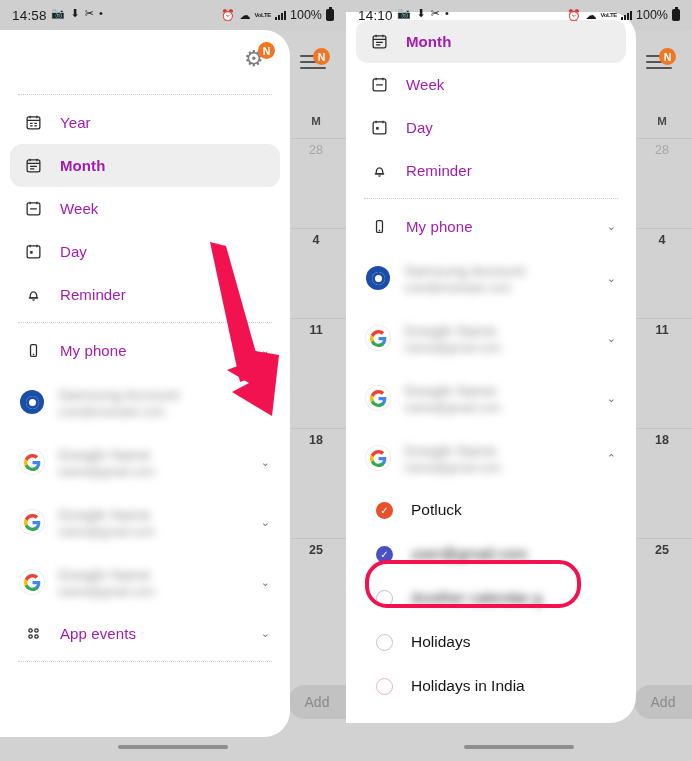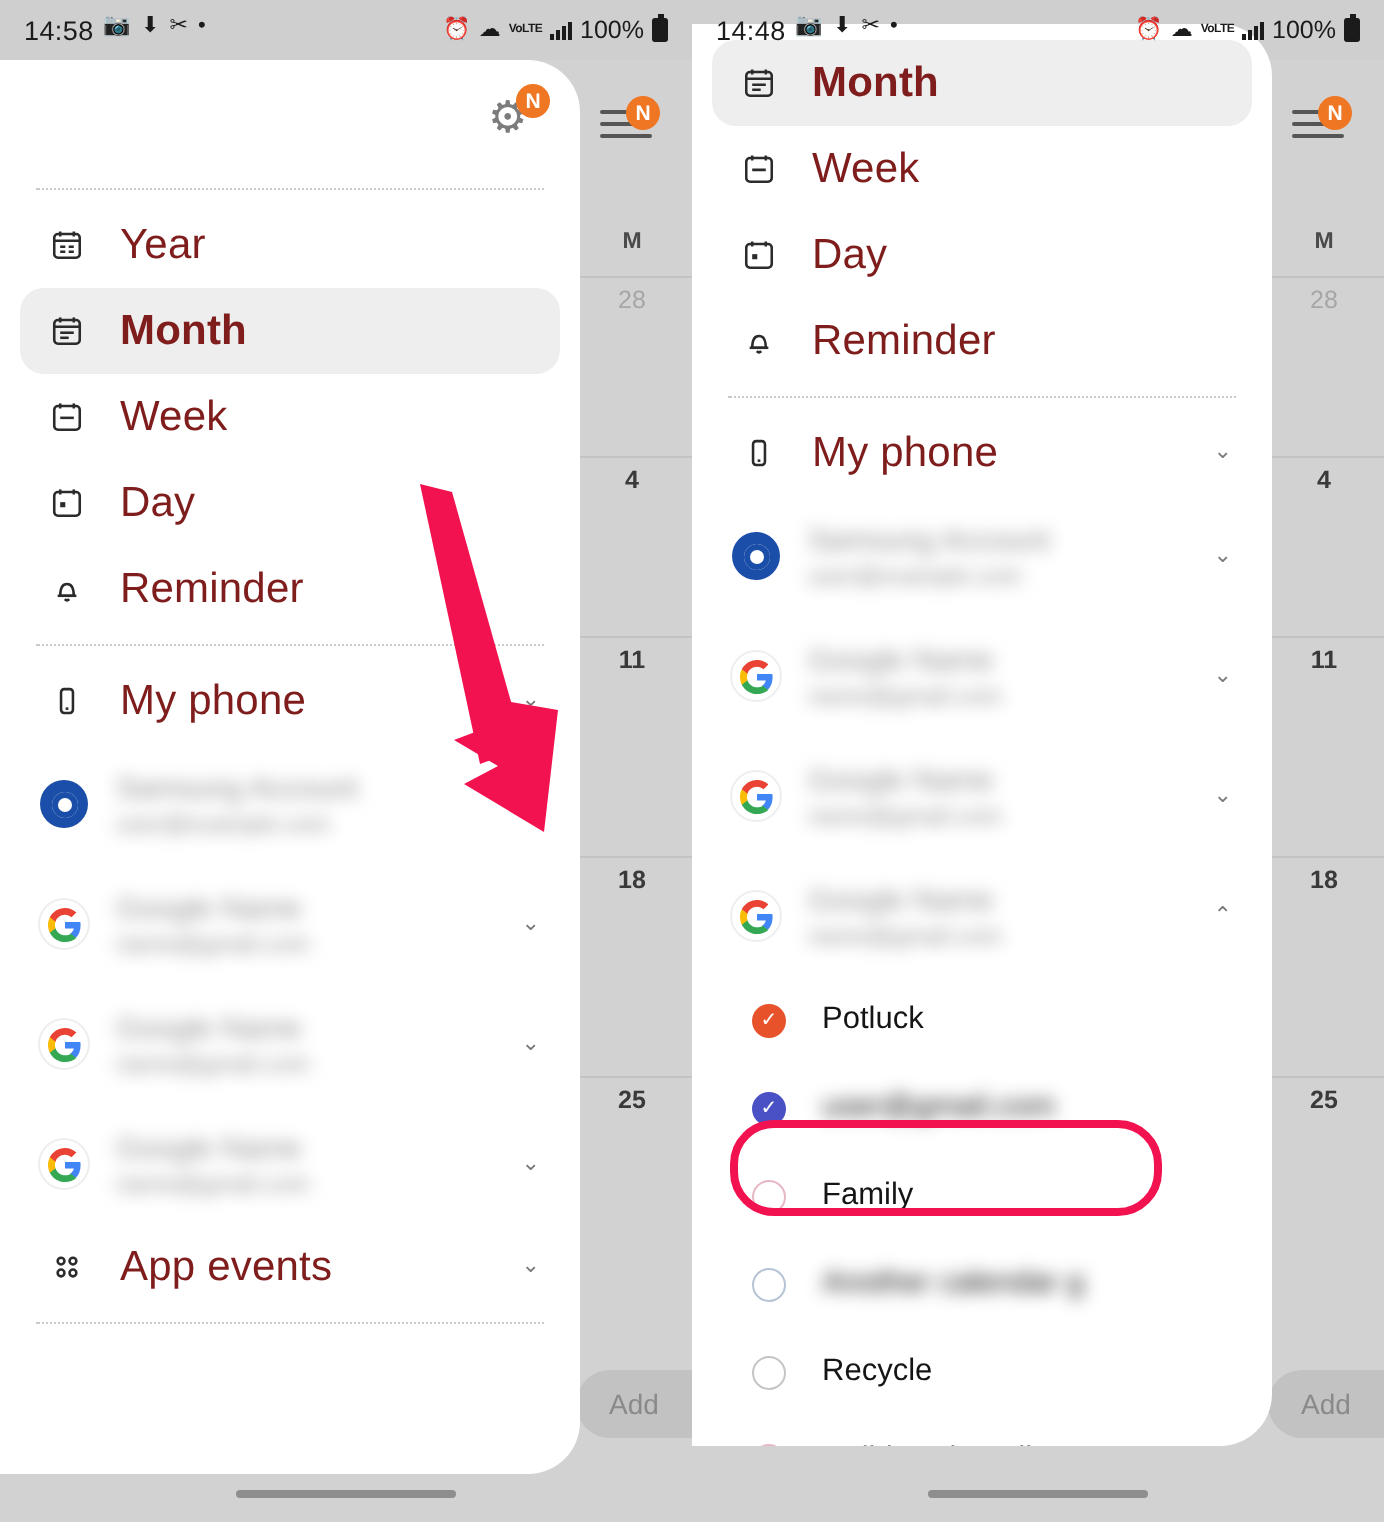--- a/index.html
+++ b/index.html
@@ -119,21 +119,21 @@
     display: flex; align-items: center;
     height: 43px; margin: 0 10px; padding: 0 10px;
     border-radius: 12px; position: relative;
   }
   .row.selected { background: #eeeeee; }
   .row .ico {
     width: 26px; min-width: 26px; display: flex; align-items: center; justify-content: center;
     color: #333; font-size: 16px;
   }
   .row .label {
-    margin-left: 14px; font-size: 21px; color: #7f1d1d; letter-spacing: .1px;
+    margin-left: 14px; font-size: 15px; color: #a21caf; letter-spacing: .1px;
   }
   .row.selected .label { font-weight: bold; }
   .row .chev {
     margin-left: auto; color: #777; font-size: 11px; line-height: 1;
   }
 
   
   svg.i { width: 17px; height: 17px; stroke: #2b2b2b; fill: none; stroke-width: 1.5; }
 
   
@@ -569,48 +569,44 @@
         <div class="row cb-row">
           <span class="cb checked orange cb-indent">✓</span>
           <span class="cb-label">Potluck</span>
         </div>
 
         <div class="row cb-row">
           <span class="cb checked blue cb-indent">✓</span>
           <span class="cb-label blurtext" style="margin-left:18px">user@gmail.com</span>
         </div>
 
-        <div class="row cb-row">
-          <span class="cb pink-ring cb-indent"></span>
-          <span class="cb-label">Family</span>
-        </div>
 
         <div class="row cb-row">
           <span class="cb blue-ring cb-indent"></span>
           <span class="cb-label blurtext" style="margin-left:18px">Another calendar g</span>
         </div>
 
         <div class="row cb-row">
           <span class="cb grey-ring cb-indent"></span>
-          <span class="cb-label">Recycle</span>
+          <span class="cb-label">Holidays</span>
         </div>
 
         <div class="row cb-row">
           <span class="cb pink-ring cb-indent"></span>
           <span class="cb-label">Holidays in India</span>
         </div>
 
       </div>
     </div>
 
     <div class="hl-box" style="left:19px; top:560px; width:216px; height:48px;"></div>
 
     <div class="statusbar">
       <div class="sb-left">
-        <span class="sb-time">14:48</span>
+        <span class="sb-time">14:10</span>
         <span class="sb-ico">📷</span>
         <span class="sb-ico">⬇</span>
         <span class="sb-ico">✂</span>
         <span class="sb-ico">•</span>
       </div>
       <div class="sb-right">
         <span class="sb-ico">⏰</span>
         <span class="sb-ico">☁</span>
         <span class="sb-volte">VoLTE</span>
         <span class="sb-bars">

